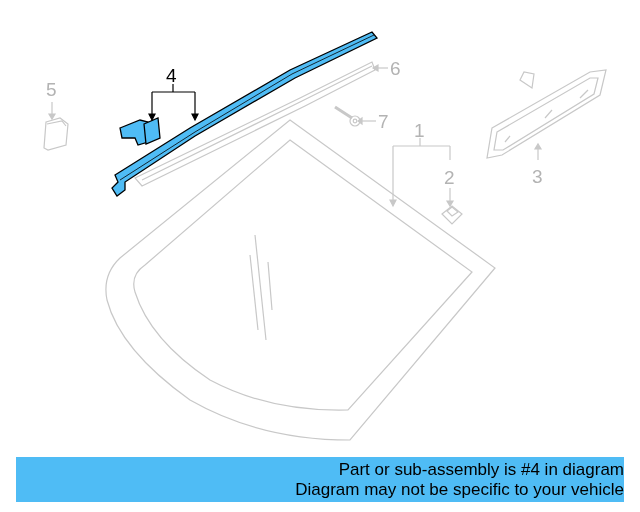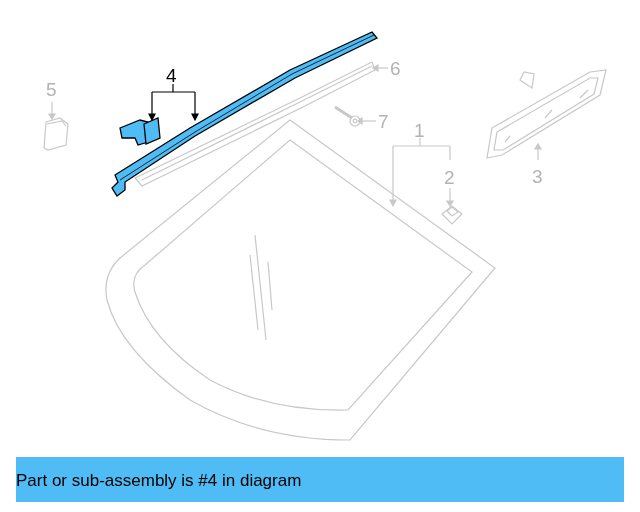--- a/index.html
+++ b/index.html
@@ -2,22 +2,22 @@
 <html><head>
 <meta charset="utf-8">
 <style>
   html, body { margin: 0; padding: 0; background: #ffffff; }
   body { width: 640px; height: 512px; position: relative; overflow: hidden; font-family: "Liberation Sans", sans-serif; }
   #diagram { position: absolute; left: 0; top: 0; width: 640px; height: 512px; }
   .callout { font-family: "Liberation Sans", sans-serif; font-size: 19px; fill: #b3b3b3; }
   .callout.active { fill: #000000; }
   #banner {
     position: absolute; left: 16px; top: 457px; width: 608px; height: 45px;
-    background: #4fbcf5; color: #000; text-align: left;
-    font-size: 17px; line-height: 20px; padding-top: 14px; box-sizing: border-box;
+    background: #4fbcf5; color: #000; text-align: right;
+    font-size: 17px; line-height: 20px; padding-top: 3px; box-sizing: border-box;
   }
   #banner div { white-space: nowrap; }
 </style>
 </head>
 <body>
 
 <svg id="diagram" viewBox="0 0 640 512" xmlns="http://www.w3.org/2000/svg">
 
   <g fill="none" stroke="#c8c8c8" stroke-width="1.2">
     <path d="M290 120 L495 268 L350 440 Q260 440 190 400 Q120 350 107 300 Q102 275 120 258 Z"></path>
@@ -98,13 +98,14 @@
   <text class="callout" x="444" y="184">2</text>
   <text class="callout" x="532" y="183">3</text>
   <text class="callout active" x="166" y="82">4</text>
   <text class="callout" x="46" y="96">5</text>
   <text class="callout" x="390" y="75">6</text>
   <text class="callout" x="378" y="128">7</text>
 </svg>
 
 <div id="banner">
   <div>Part or sub-assembly is #4 in diagram</div>
+  <div>Diagram may not be specific to your vehicle</div>
 </div>
 
 </body></html>

